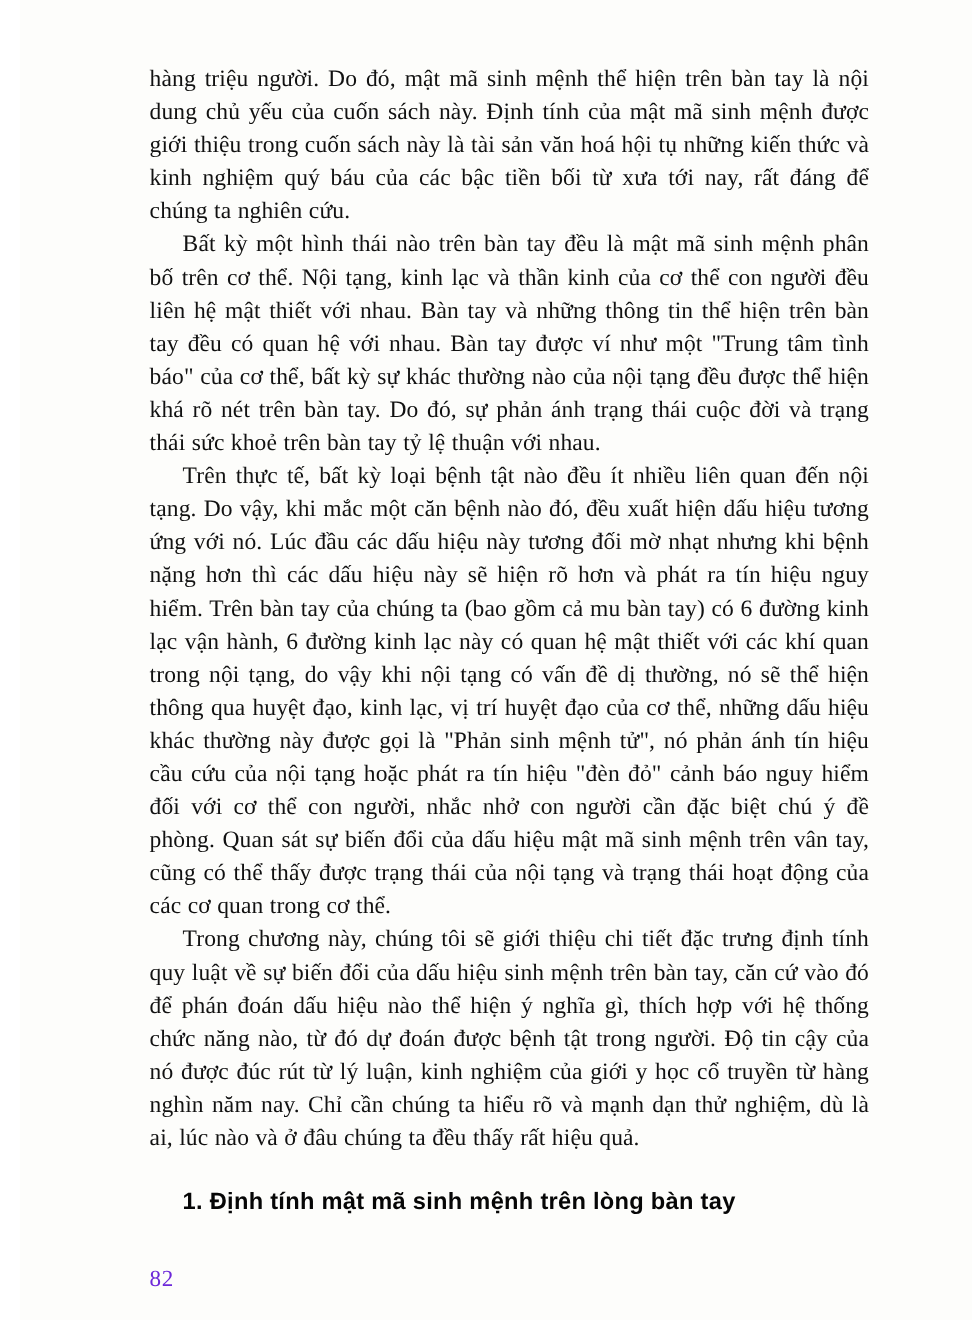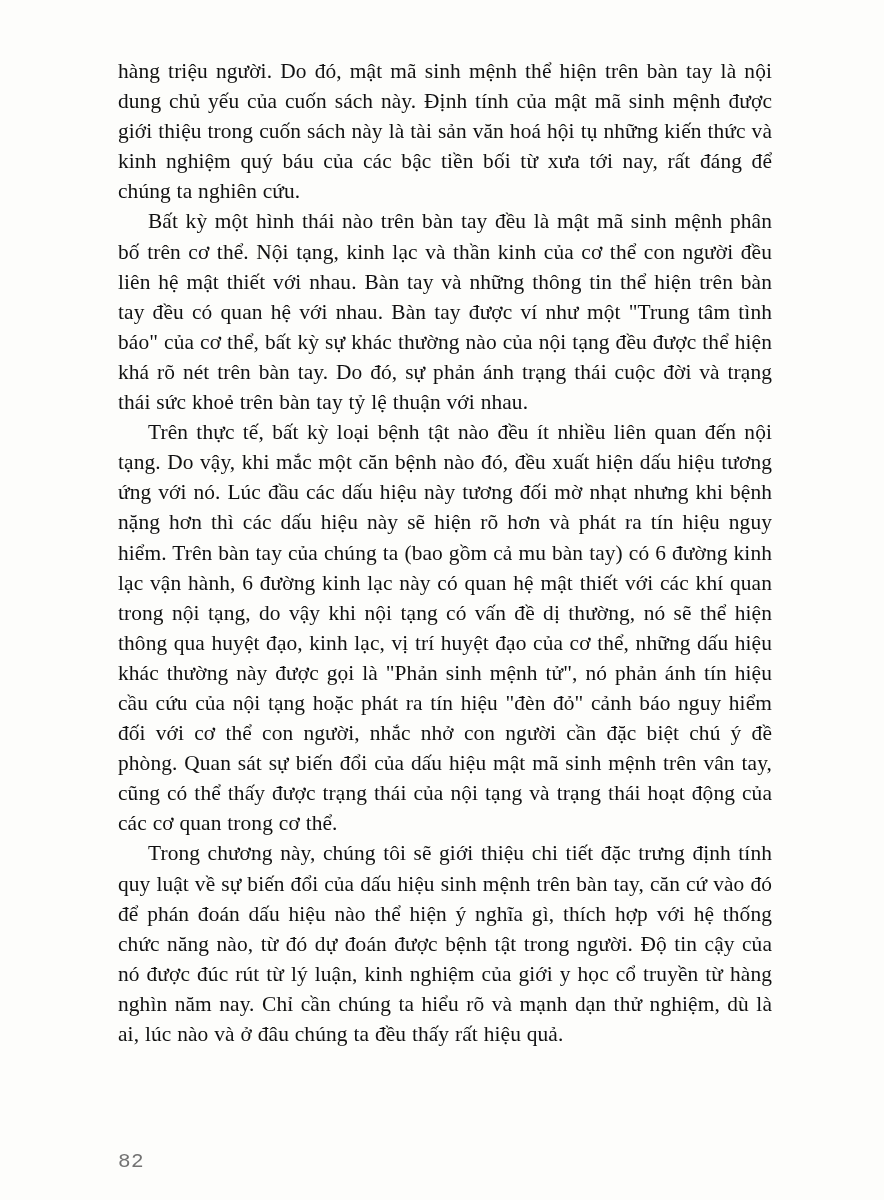--- a/index.html
+++ b/index.html
@@ -14,20 +14,21 @@
     color: #000000;
     overflow: hidden;
     position: relative;
   }
 
   
   .page {
     position: absolute;
     inset: 0;
     background: #fdfdfb;
+    margin-left: 18px;
   }
 
   .text-block {
     position: absolute;
     left: 118px;
     top: 56px;
     width: 654px;
   }
 
   p.body-par {
@@ -58,44 +59,45 @@
     color: #060606;
   }
 
   .gap-before-heading { height: 28px; }
   .gap-after-heading  { height: 20px; }
 
   .page-number {
     position: absolute;
     left: 118px;
     top: 1150px;
-    font-family: Liberation Mono, monospace;
+    font-family: Liberation Serif, serif;
     font-size: 21px;
     font-weight: normal;
-    color: #737373;
+    color: #6d28d9;
     letter-spacing: 0.5px;
   }
 </style>
 </head>
 <body>
 
 <div class="page">
 
   <div class="text-block">
 
     <p class="body-par no-indent">hàng triệu người. Do đó, mật mã sinh mệnh thể hiện trên bàn tay là nội dung chủ yếu của cuốn sách này. Định tính của mật mã sinh mệnh được giới thiệu trong cuốn sách này là tài sản văn hoá hội tụ những kiến thức và kinh nghiệm quý báu của các bậc tiền bối từ xưa tới nay, rất đáng để chúng ta nghiên cứu.</p>
 
     <p class="body-par">Bất kỳ một hình thái nào trên bàn tay đều là mật mã sinh mệnh phân bố trên cơ thể. Nội tạng, kinh lạc và thần kinh của cơ thể con người đều liên hệ mật thiết với nhau. Bàn tay và những thông tin thể hiện trên bàn tay đều có quan hệ với nhau. Bàn tay được ví như một "Trung tâm tình báo" của cơ thể, bất kỳ sự khác thường nào của nội tạng đều được thể hiện khá rõ nét trên bàn tay. Do đó, sự phản ánh trạng thái cuộc đời và trạng thái sức khoẻ trên bàn tay tỷ lệ thuận với nhau.</p>
 
     <p class="body-par">Trên thực tế, bất kỳ loại bệnh tật nào đều ít nhiều liên quan đến nội tạng. Do vậy, khi mắc một căn bệnh nào đó, đều xuất hiện dấu hiệu tương ứng với nó. Lúc đầu các dấu hiệu này tương đối mờ nhạt nhưng khi bệnh nặng hơn thì các dấu hiệu này sẽ hiện rõ hơn và phát ra tín hiệu nguy hiểm. Trên bàn tay của chúng ta (bao gồm cả mu bàn tay) có 6 đường kinh lạc vận hành, 6 đường kinh lạc này có quan hệ mật thiết với các khí quan trong nội tạng, do vậy khi nội tạng có vấn đề dị thường, nó sẽ thể hiện thông qua huyệt đạo, kinh lạc, vị trí huyệt đạo của cơ thể, những dấu hiệu khác thường này được gọi là "Phản sinh mệnh tử", nó phản ánh tín hiệu cầu cứu của nội tạng hoặc phát ra tín hiệu "đèn đỏ" cảnh báo nguy hiểm đối với cơ thể con người, nhắc nhở con người cần đặc biệt chú ý đề phòng. Quan sát sự biến đổi của dấu hiệu mật mã sinh mệnh trên vân tay, cũng có thể thấy được trạng thái của nội tạng và trạng thái hoạt động của các cơ quan trong cơ thể.</p>
 
     <p class="body-par">Trong chương này, chúng tôi sẽ giới thiệu chi tiết đặc trưng định tính quy luật về sự biến đổi của dấu hiệu sinh mệnh trên bàn tay, căn cứ vào đó để phán đoán dấu hiệu nào thể hiện ý nghĩa gì, thích hợp với hệ thống chức năng nào, từ đó dự đoán được bệnh tật trong người. Độ tin cậy của nó được đúc rút từ lý luận, kinh nghiệm của giới y học cổ truyền từ hàng nghìn năm nay. Chỉ cần chúng ta hiểu rõ và mạnh dạn thử nghiệm, dù là ai, lúc nào và ở đâu chúng ta đều thấy rất hiệu quả.</p>
 
     <div class="gap-before-heading"></div>
 
+    <h2 class="section-heading">1. Định tính mật mã  sinh mệnh trên lòng bàn tay</h2>
 
     <div class="gap-after-heading"></div>
 
 
   </div>
 
   <div class="page-number">82</div>
 
 </div>
 

